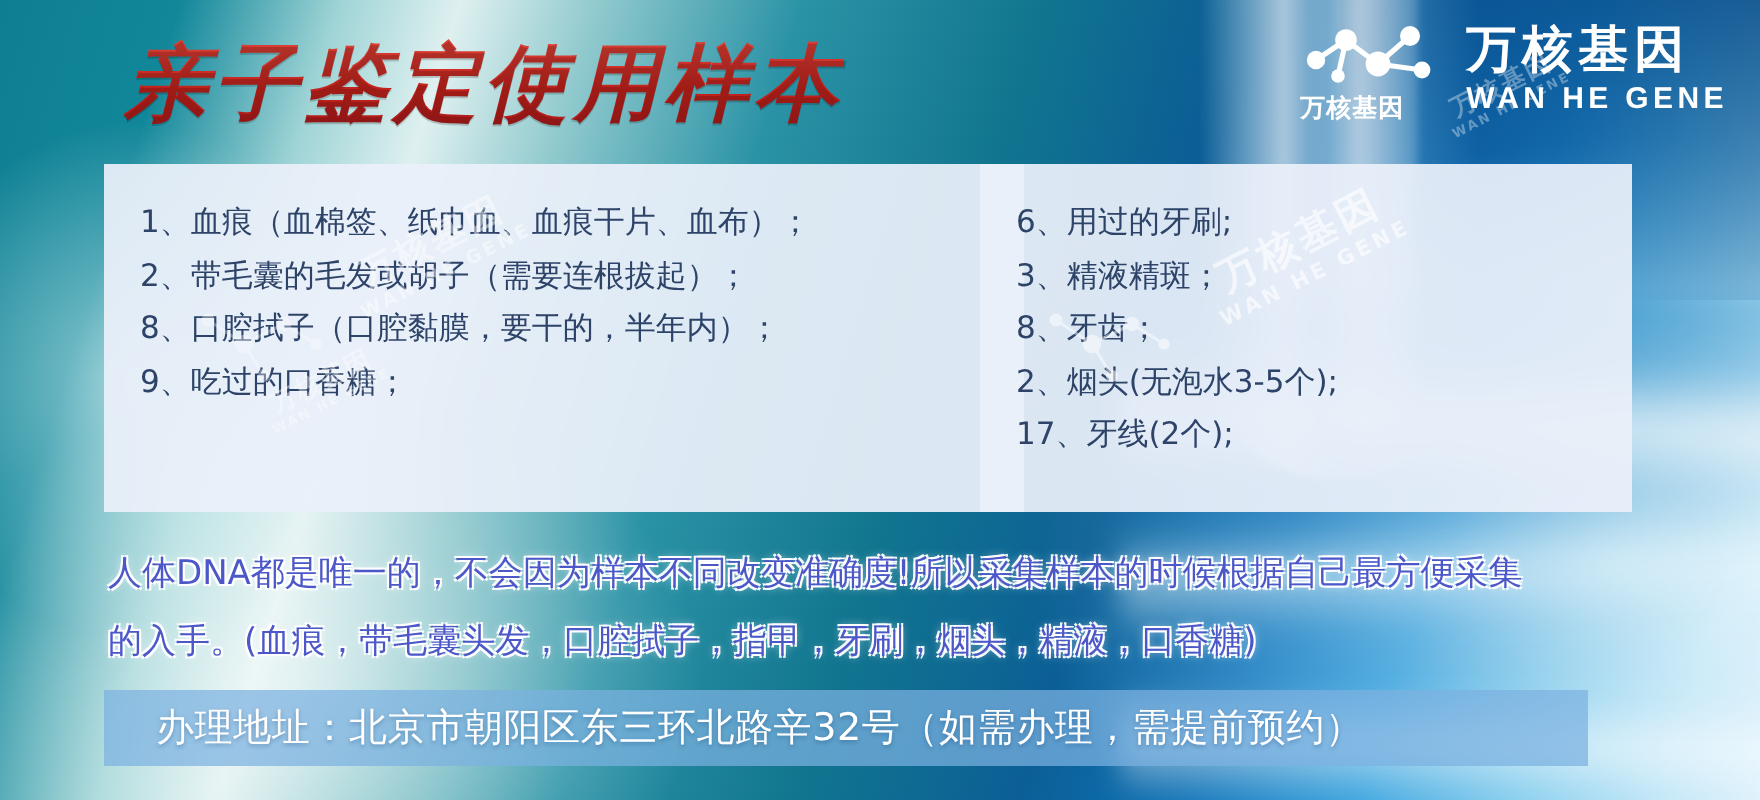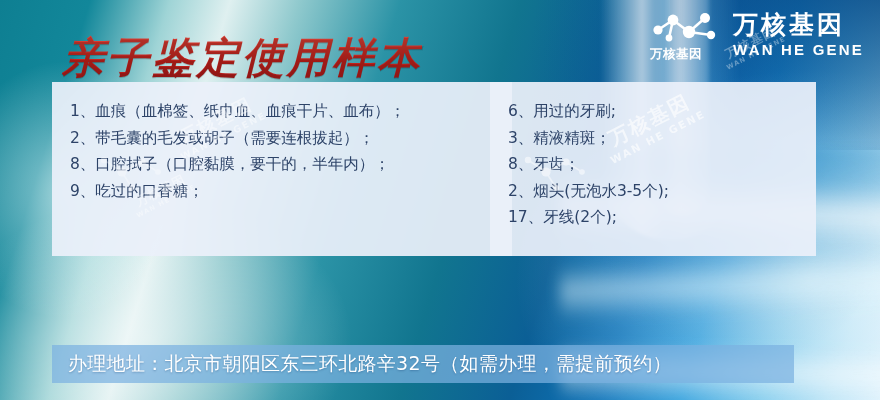--- a/index.html
+++ b/index.html
@@ -123,21 +123,20 @@
     letter-spacing: 3px;
     color: #c62828;
     background: linear-gradient(180deg, #e2483c 0%, #c4221c 55%, #a6191a 100%);
     -webkit-background-clip: text;
     background-clip: text;
     -webkit-text-fill-color: transparent;
     text-shadow: 0 1px 0 rgba(0,0,0,0.18);
     font-family: "DejaVu Sans", "Liberation Sans", sans-serif;
     z-index: 6;
     white-space: nowrap;
-    margin-top: 16px;
   }
 
   
   .panel {
     position: absolute;
     top: 82px;
     height: 174px;
     background: rgba(235,240,250,0.93);
     z-index: 5;
   }
@@ -206,21 +205,21 @@
   
   .addr {
     position: absolute;
     left: 52px; top: 345px;
     width: 742px; height: 38px;
     background: rgba(123,177,225,0.72);
     z-index: 6;
     display: flex; align-items: center;
   }
   .addr-text {
-    padding-left: 16px;
+    padding-left: 26px;
     font-size: 19px;
     color: #ffffff;
     white-space: nowrap;
     letter-spacing: 0.3px;
     font-family: "DejaVu Sans", "Liberation Sans", sans-serif;
     text-shadow: 0 1px 2px rgba(20,60,110,0.35);
   }
 </style>
 </head>
 <body>
@@ -328,18 +327,22 @@
       <g fill="#ffffff">
         <circle cx="8" cy="10" r="3.2"></circle>
         <circle cx="26" cy="22" r="4.6"></circle>
         <circle cx="46" cy="12" r="3.6"></circle>
         <circle cx="62" cy="22" r="2.8"></circle>
         <circle cx="36" cy="38" r="3.0"></circle>
       </g>
     </svg>
   </div>
 
+  <div class="para">
+    <div class="para-line">人体DNA都是唯一的，不会因为样本不同改变准确度!所以采集样本的时候根据自己最方便采集</div>
+    <div class="para-line">的入手。(血痕，带毛囊头发，口腔拭子，指甲，牙刷，烟头，精液，口香糖)</div>
+  </div>
 
   <div class="addr">
     <div class="addr-text">办理地址：北京市朝阳区东三环北路辛32号（如需办理，需提前预约）</div>
   </div>
 
 </div>
 
 </body></html>

